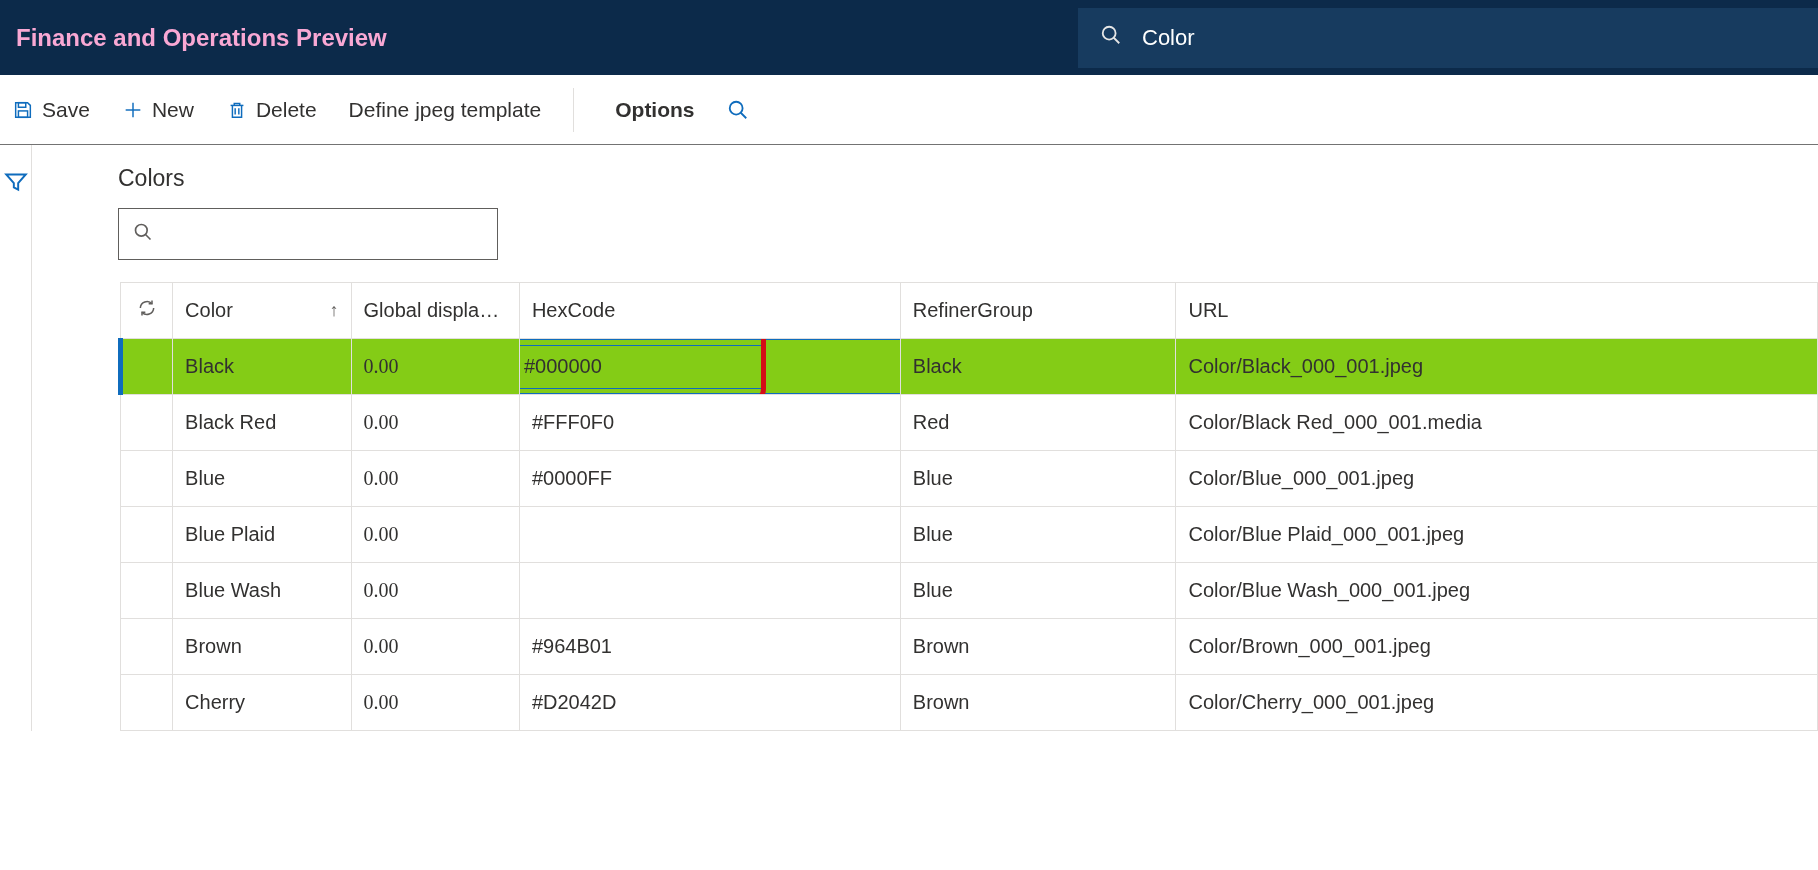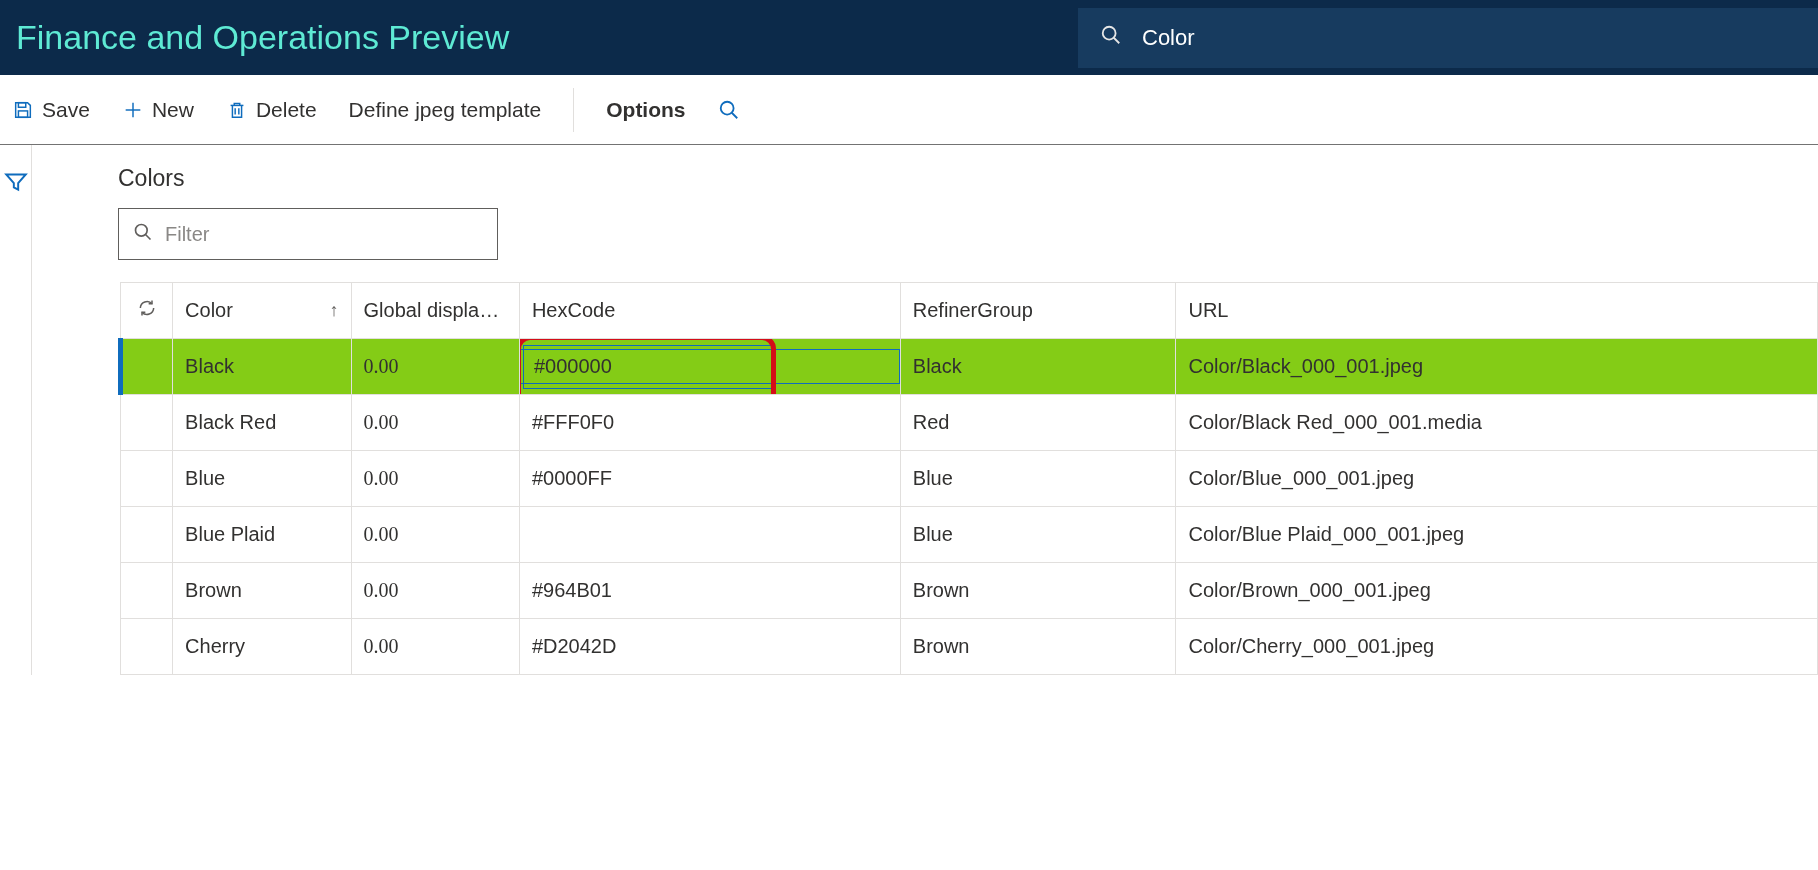--- a/index.html
+++ b/index.html
@@ -14,23 +14,23 @@
   
   .topbar {
     background: #0b2545;
     background: #0c2a4a;
     height: 75px;
     display: flex;
     align-items: center;
     padding-left: 16px;
   }
   .app-title {
-    color: #5eead4;
-    font-size: 34px;
-    font-weight: 400;
+    color: #f9a8d4;
+    font-size: 24px;
+    font-weight: 700;
   }
   .search-container {
     margin-left: auto;
     width: 740px;
     height: 60px;
     background: #173b5f;
     display: flex;
     align-items: center;
     padding: 0 22px;
   }
@@ -55,21 +55,21 @@
   .cmd-item {
     display: flex;
     align-items: center;
     gap: 8px;
     font-size: 21px;
     cursor: pointer;
     color: #323130;
   }
   .cmd-icon { color: #0f6cbd; display:inline-flex; }
   .cmd-divider { width:1px; height:44px; background:#e1dfdd; }
-  .cmd-item.bold { font-weight:600; }
+  .cmd-item.bold { font-weight:600;margin-left:9px; }
   
   .body-wrap { display:flex;gap:48px; }
   .left-rail {
     width: 76px;
     border-right: 1px solid #e1dfdd;
     padding-top: 24px;
     text-align: center;
   }
   .filter-rail-icon { color:#0f6cbd; cursor:pointer; }
   .content { flex:1; padding: 20px 0 0 38px; }
@@ -229,21 +229,20 @@
   </div>
   <div class="content">
     <div class="page-heading">Colors</div>
     <div class="filter-box">
       <span class="filter-icon">
         <svg width="20" height="20" viewBox="0 0 24 24" fill="none" stroke="currentColor" stroke-width="2">
             <circle cx="10" cy="10" r="7"></circle>
             <line x1="21" y1="21" x2="15" y2="15"></line>
           </svg>
       </span>
-      <input placeholder="Filter" style="">
     </div>
 
     <table>
       <colgroup>
         <col class="c-sel">
           <col class="c-color">
           <col class="c-gdo">
           <col class="c-hex">
           <col class="c-ref">
           <col class="c-url">
@@ -270,21 +269,21 @@
           <th><span>HexCode</span></th>
           <th><span>RefinerGroup</span></th>
           <th><span>URL</span></th>
         </tr>
       </thead>
       <tbody id="grid-body">
           <tr class="selected">
             <td class="sel-cell"></td>
             <td>Black</td>
             <td class="num">0.00</td>
-            <td style="position: relative; padding: 10px; margin-left: 35px;">
+            <td style="position: relative; padding: 0px; margin-left: 35px;">
               <div class="cell-edit-wrap">
                 <div class="cell-edit">
                   <div class="cell-edit-inner">#000000</div>
                 </div>
                 <div class="red-outline"></div>
               </div>
             </td>
             <td>Black</td>
             <td>Color/Black_000_001.jpeg</td>
           </tr>
@@ -307,20 +306,28 @@
           <tr>
             <td class="sel-cell"></td>
             <td>Blue Plaid</td>
             <td class="num">0.00</td>
             <td></td>
             <td>Blue</td>
             <td>Color/Blue Plaid_000_001.jpeg</td>
           </tr>
           <tr>
             <td class="sel-cell"></td>
+            <td>Blue Wash</td>
+            <td class="num">0.00</td>
+            <td></td>
+            <td>Blue</td>
+            <td>Color/Blue Wash_000_001.jpeg</td>
+          </tr>
+          <tr>
+            <td class="sel-cell"></td>
             <td>Brown</td>
             <td class="num">0.00</td>
             <td>#964B01</td>
             <td>Brown</td>
             <td>Color/Brown_000_001.jpeg</td>
           </tr>
           <tr>
             <td class="sel-cell"></td>
             <td>Cherry</td>
             <td class="num">0.00</td>

